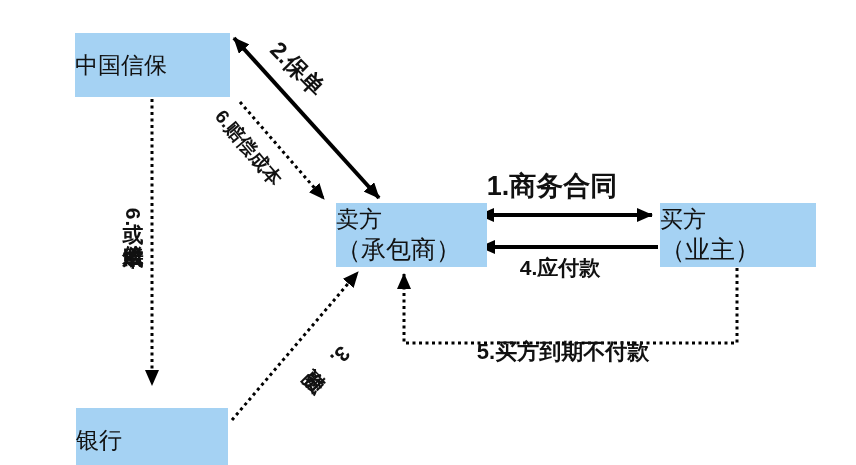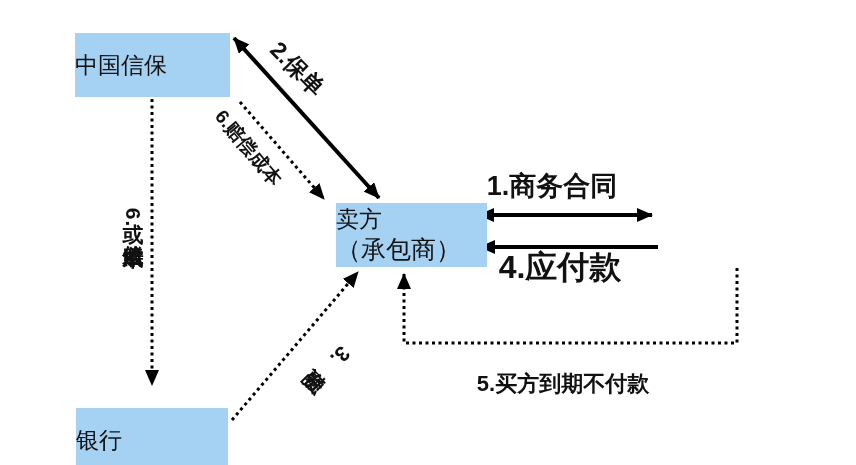--- a/index.html
+++ b/index.html
@@ -22,22 +22,22 @@
   .node-insurer { left:75px;  top:33px;  width:155px; height:64px; }
   .node-seller  { left:336px; top:203px; width:151px; height:64px; }
   .node-buyer   { left:660px; top:203px; width:156px; height:64px; }
   .node-bank    { left:76px;  top:408px; width:152px; height:64px; }
 
   .elabel {
     position:absolute; font-weight:bold; color:#111; white-space:nowrap;
     transform:translate(-50%,-50%);
   }
   .lbl-contract { left:552px; top:186px; font-size:27px; }
-  .lbl-payable  { left:560px; top:268px; font-size:32px; }
-  .lbl-default  { left:563px; top:384px; font-size:22px; }
+  .lbl-payable  { left:560px; top:268px; font-size:21px; }
+  .lbl-default  { left:563px; top:352px; font-size:22px; }
   .lbl-policy   { left:297px; top:69px;  font-size:23px; transform:translate(-50%,-50%) rotate(45deg); }
   .lbl-comp     { left:248px; top:148px; font-size:19px; transform:translate(-50%,-50%) rotate(50deg); }
   .vert { writing-mode:vertical-rl; text-orientation:mixed; }
   .lbl-or  { left:133px; top:219px; font-size:21px; letter-spacing:1px; }
   .lbl-fin { left:340px; top:356px; font-size:21px; transform:translate(-50%,-50%) rotate(45deg); }
 </style>
 </head>
 <body>
 
 <div class="canvas">
@@ -66,20 +66,24 @@
 
   <div class="node node-insurer">
     <span class="l1">中国信保</span>
   </div>
 
   <div class="node node-seller">
     <span class="l1">卖方</span>
     <span class="l2">（承包商）</span>
   </div>
 
+  <div class="node node-buyer">
+    <span class="l1">买方</span>
+    <span class="l2">（业主）</span>
+  </div>
 
   <div class="node node-bank">
     <span class="l1">银行</span>
   </div>
 
   <div class="elabel lbl-contract">1.商务合同</div>
   <div class="elabel lbl-payable">4.应付款</div>
   <div class="elabel lbl-default">5.买方到期不付款</div>
   <div class="elabel lbl-policy">2.保单</div>
   <div class="elabel lbl-comp">6.赔偿成本</div>

